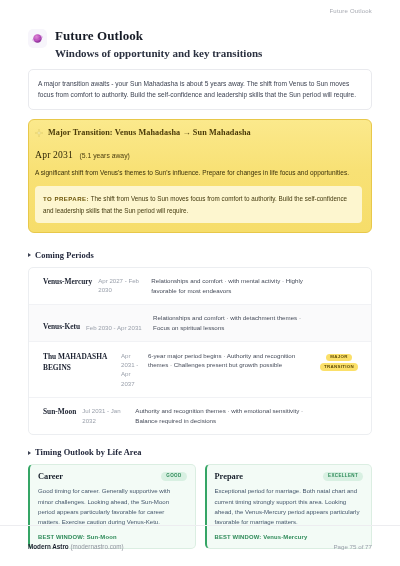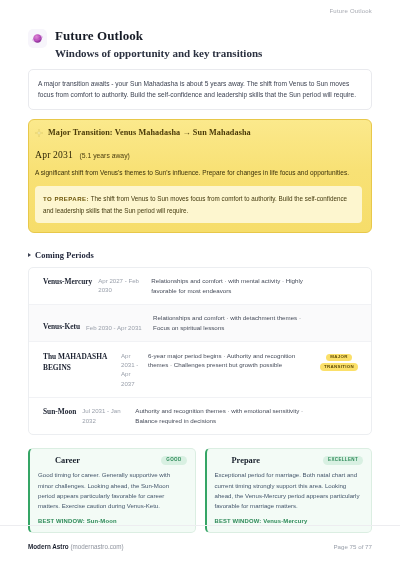--- a/index.html
+++ b/index.html
@@ -257,21 +257,20 @@
     display: flex;
     align-items: center;
     justify-content: space-between;
     margin-bottom: 5px;
   }
   .lcard-title {
     font-family: "Liberation Serif", serif;
     font-size: 8.4px;
     font-weight: bold;
     color: #18202c;
-    margin-left: 17px;
   }
   .status-badge {
     background: #d8f0e2;
     color: #2d8a58;
     font-size: 4.5px;
     font-weight: bold;
     letter-spacing: 0.35px;
     padding: 2px 5px;
     border-radius: 7px;
     white-space: nowrap;
@@ -402,20 +401,24 @@
 
     <div class="prow">
       <div class="pname">Sun-Moon</div>
       <div class="pdate">Jul 2031 - Jan 2032</div>
       <div class="pdesc">Authority and recognition themes · with emotional sensitivity · Balance required in decisions</div>
       <div class="pbadges"></div>
     </div>
 
   </div>
 
+  <div class="section-head">
+    <span class="tri"></span>
+    <span class="label">Timing Outlook by Life Area</span>
+  </div>
 
   <div class="cards">
 
     <div class="lcard">
       <div class="lcard-head">
         <span class="lcard-title">Career</span>
         <span class="status-badge">GOOD</span>
       </div>
       <div class="lcard-body">Good timing for career. Generally supportive with minor challenges. Looking ahead, the Sun-Moon period appears particularly favorable for career matters. Exercise caution during Venus-Ketu.</div>
       <div class="lcard-window">

